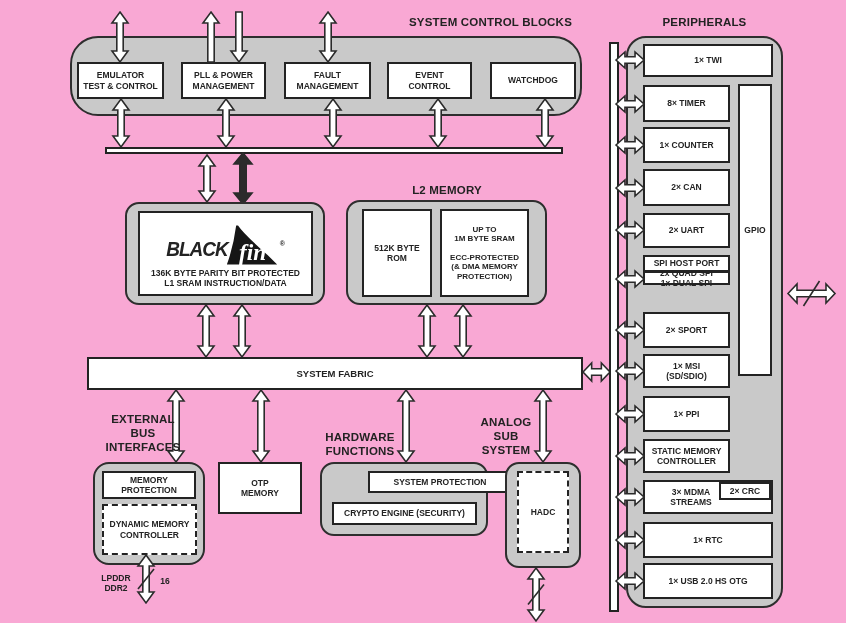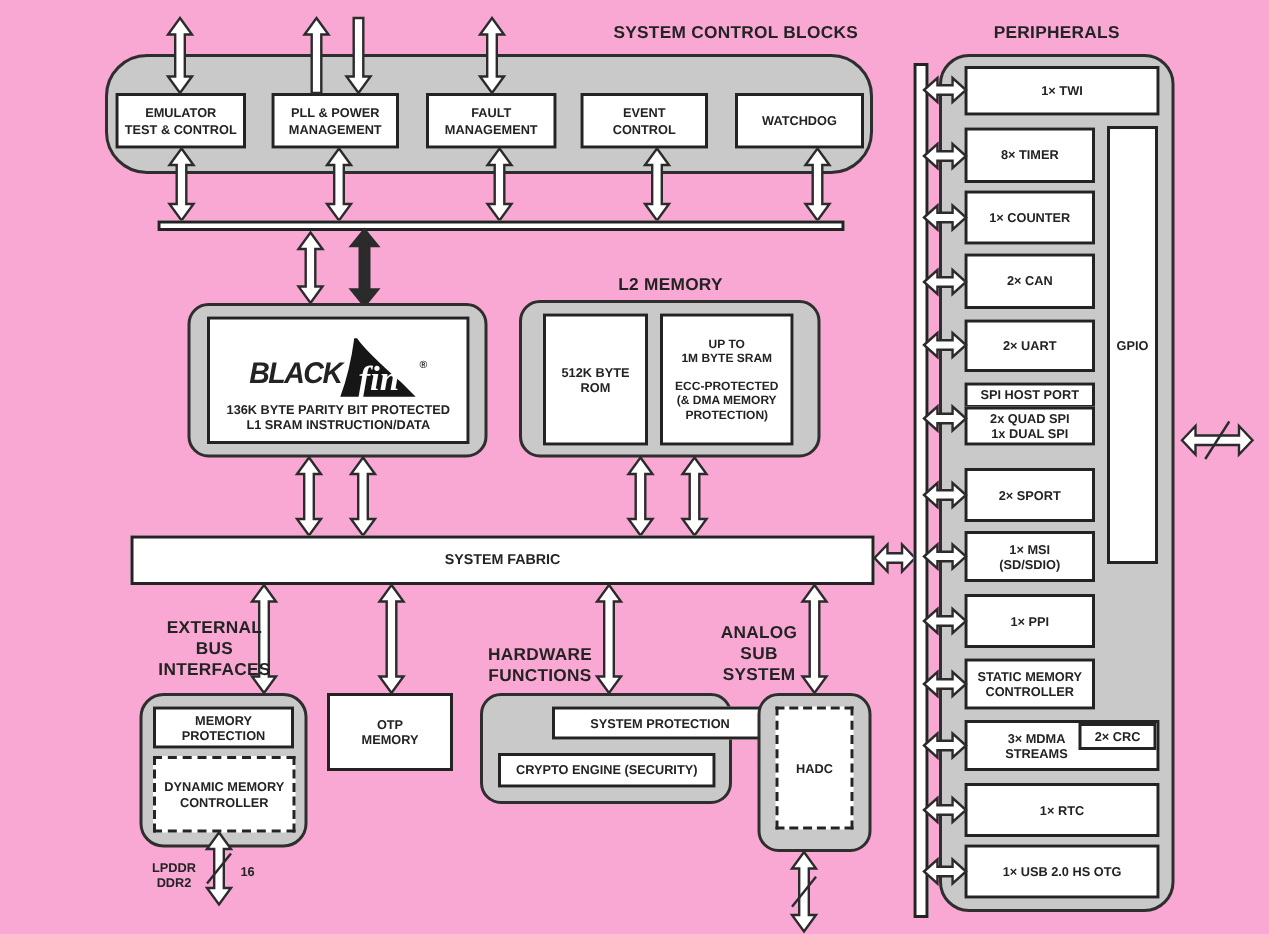--- a/index.html
+++ b/index.html
@@ -219,21 +219,21 @@
   <div class="lbl" style="left:626px;top:16px;width:157px;">PERIPHERALS</div>
   <div class="panel" style="left:626px;top:36px;width:157px;height:572px;border-radius:20px;"></div>
 
   <div class="box" style="left:643px;top:44px;width:130px;height:33px;">1× TWI</div>
   <div class="box" style="left:738px;top:84px;width:34px;height:292px;">GPIO</div>
   <div class="box" style="left:643px;top:85px;width:87px;height:37px;">8× TIMER</div>
   <div class="box" style="left:643px;top:127px;width:87px;height:36px;">1× COUNTER</div>
   <div class="box" style="left:643px;top:169px;width:87px;height:37px;">2× CAN</div>
   <div class="box" style="left:643px;top:213px;width:87px;height:35px;">2× UART</div>
   <div class="box" style="left:643px;top:255px;width:87px;height:17px;">SPI HOST PORT</div>
-  <div class="box" style="left:643px;top:271px;width:87px;height:26px;">2x QUAD SPI
+  <div class="box" style="left:643px;top:271px;width:87px;height:14px;">2x QUAD SPI
 1x DUAL SPI</div>
   <div class="box" style="left:643px;top:312px;width:87px;height:36px;">2× SPORT</div>
   <div class="box" style="left:643px;top:354px;width:87px;height:34px;">1× MSI
 (SD/SDIO)</div>
   <div class="box" style="left:643px;top:396px;width:87px;height:36px;">1× PPI</div>
   <div class="box" style="left:643px;top:439px;width:87px;height:34px;">STATIC MEMORY
 CONTROLLER</div>
   <div class="box" style="left:643px;top:480px;width:130px;height:34px;padding-right:34px;">3× MDMA
 STREAMS</div>
   <div class="box" style="left:719px;top:482px;width:52px;height:18px;">2× CRC</div>

